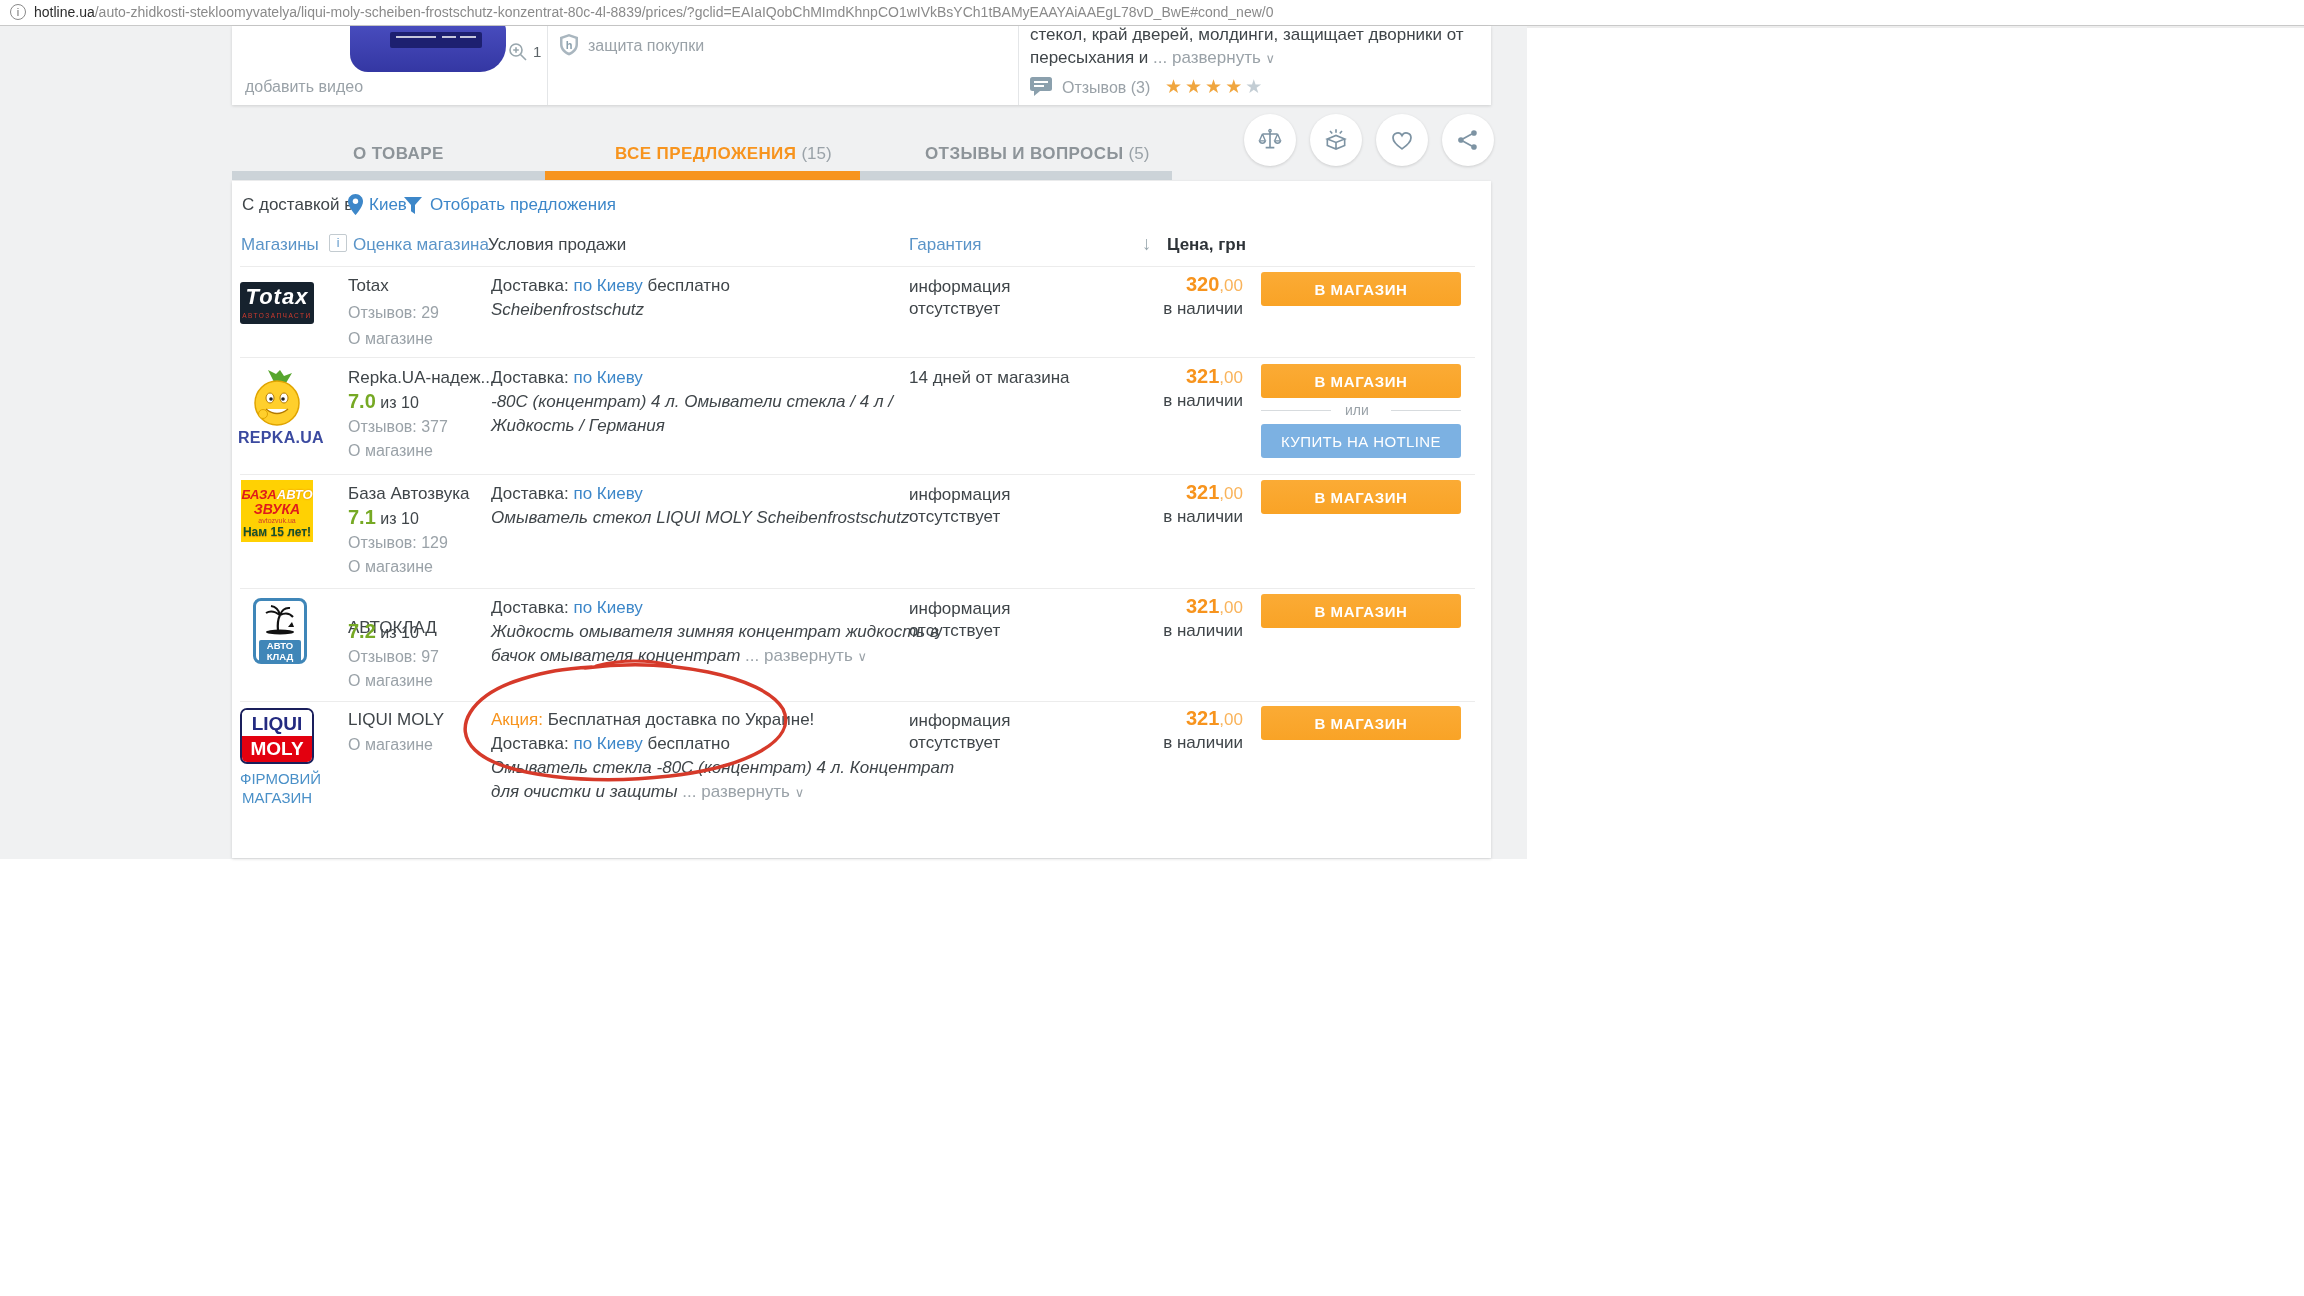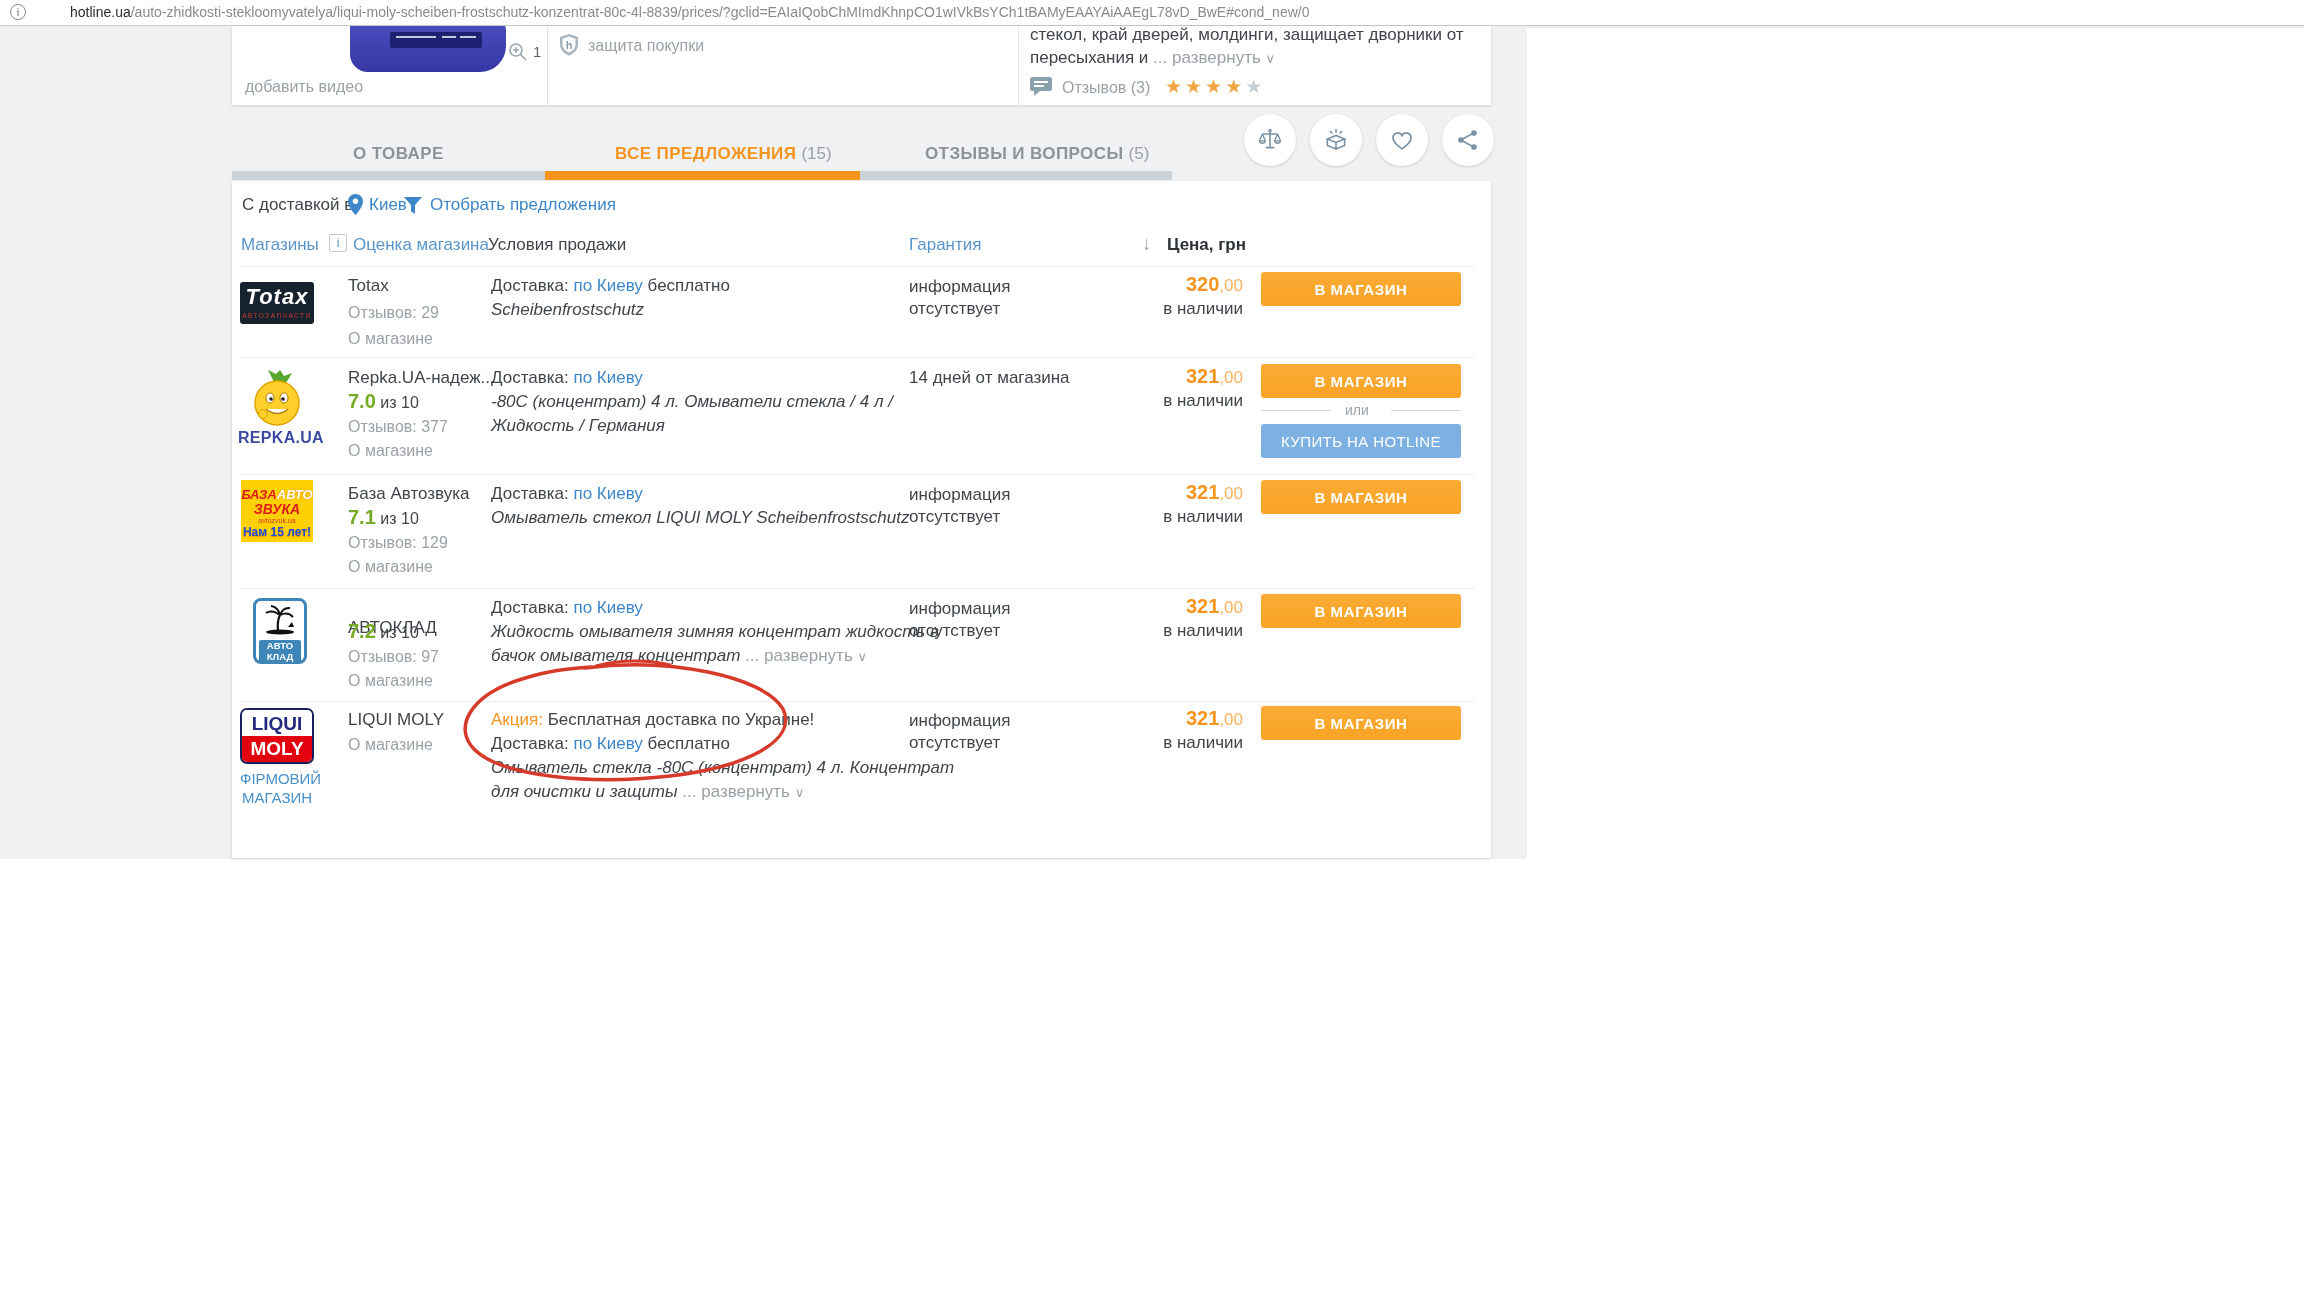--- a/index.html
+++ b/index.html
@@ -9,21 +9,21 @@
   }
   *{margin:0;padding:0;box-sizing:border-box;}
   body{font-family:"Liberation Sans",sans-serif;background:#fff;}
   .screen{position:relative;width:2304px;height:1296px;background:#fff;overflow:hidden;}
   .abs{position:absolute;}
   .page-bg{left:0;top:26px;width:1527px;height:833px;background:var(--bg);}
   
   .urlbar{left:0;top:0;width:2304px;height:26px;background:#fff;border-bottom:1px solid #c9c9c9;box-shadow:0 2px 0 rgba(0,0,0,.07);}
   .info-circ{position:absolute;left:10px;top:4px;width:16px;height:16px;border:1px solid #8a8a8a;border-radius:50%;color:#6f6f6f;font-size:11px;line-height:14px;text-align:center;}
   .url-text{position:absolute;left:34px;top:4px;font-size:14px;white-space:nowrap;color:#8a8a8a;}
-  .url-text .host{color:#2b2b2b;margin-left:36px;}
+  .url-text .host{color:#2b2b2b;}
   
   .card{background:#fff;box-shadow:0 1px 3px rgba(0,0,0,.14);}
   .top-card{left:232px;top:26px;width:1259px;height:79px;overflow:hidden;}
   .offers-card{left:232px;top:181px;width:1259px;height:677px;}
   .vdiv{position:absolute;top:0;width:1px;height:79px;background:#e4e6e8;}
   
   .t17{font-size:17px;color:var(--dark);}
   .t16{font-size:16px;}
   .grey{color:var(--grey);}
   .dark{color:var(--dark);}
@@ -59,21 +59,21 @@
   .logo-totax{width:74px;height:42px;background:#16222e;border-radius:3px;text-align:center;}
   .logo-totax .l1{color:#fff;font-size:22px;font-weight:bold;font-style:italic;line-height:30px;letter-spacing:1px;}
   .logo-totax .l2{color:#d03a2e;font-size:6.5px;letter-spacing:1.5px;}
   .logo-repka-text{width:78px;text-align:right;font-size:16px;font-weight:bold;color:#3b4aa0;letter-spacing:.3px;}
   .logo-baza{width:72px;height:62px;background:#ffd103;text-align:center;overflow:hidden;}
   .logo-baza .r1{font-size:13px;font-weight:900;font-style:italic;line-height:15px;margin-top:7px;}
   .logo-baza .ba{color:#e01b1b;}
   .logo-baza .av{color:#fff;text-shadow:0 0 2px #e57b00;}
   .logo-baza .r2{font-size:14px;font-weight:900;font-style:italic;color:#e01b1b;line-height:14px;}
   .logo-baza .site{font-size:7px;color:#d03a2e;line-height:9px;}
-  .logo-baza .band{font-size:12px;font-weight:bold;color:#1d4ed8;text-shadow:0 1px 1px #e58a00;line-height:15px;}
+  .logo-baza .band{font-size:12px;font-weight:bold;color:#14532d;text-shadow:0 1px 1px #e58a00;line-height:15px;}
   .logo-avtoklad{width:54px;height:66px;background:#fff;border:3px solid #3f86b8;border-radius:8px;text-align:center;}
   .logo-avtoklad .lbl{margin:1px 3px 0;background:#3f86b8;border-radius:2px;color:#fff;font-size:9.5px;font-weight:bold;line-height:10.5px;padding:1px 0;}
   .logo-liqui{width:74px;height:56px;border:2px solid #1a1f5c;border-radius:7px;overflow:hidden;}
   .logo-liqui .top{height:26px;background:#fff;color:#232a80;font-weight:900;font-size:19px;text-align:center;line-height:27px;letter-spacing:0;}
   .logo-liqui .bot{height:38px;background:#e3000f;color:#fff;font-weight:900;font-size:19px;text-align:center;line-height:25px;}
   .logo-liqui-cap{width:74px;text-align:center;font-size:15px;color:#4a90c8;line-height:19px;}
 </style>
 </head>
 <body>
 

